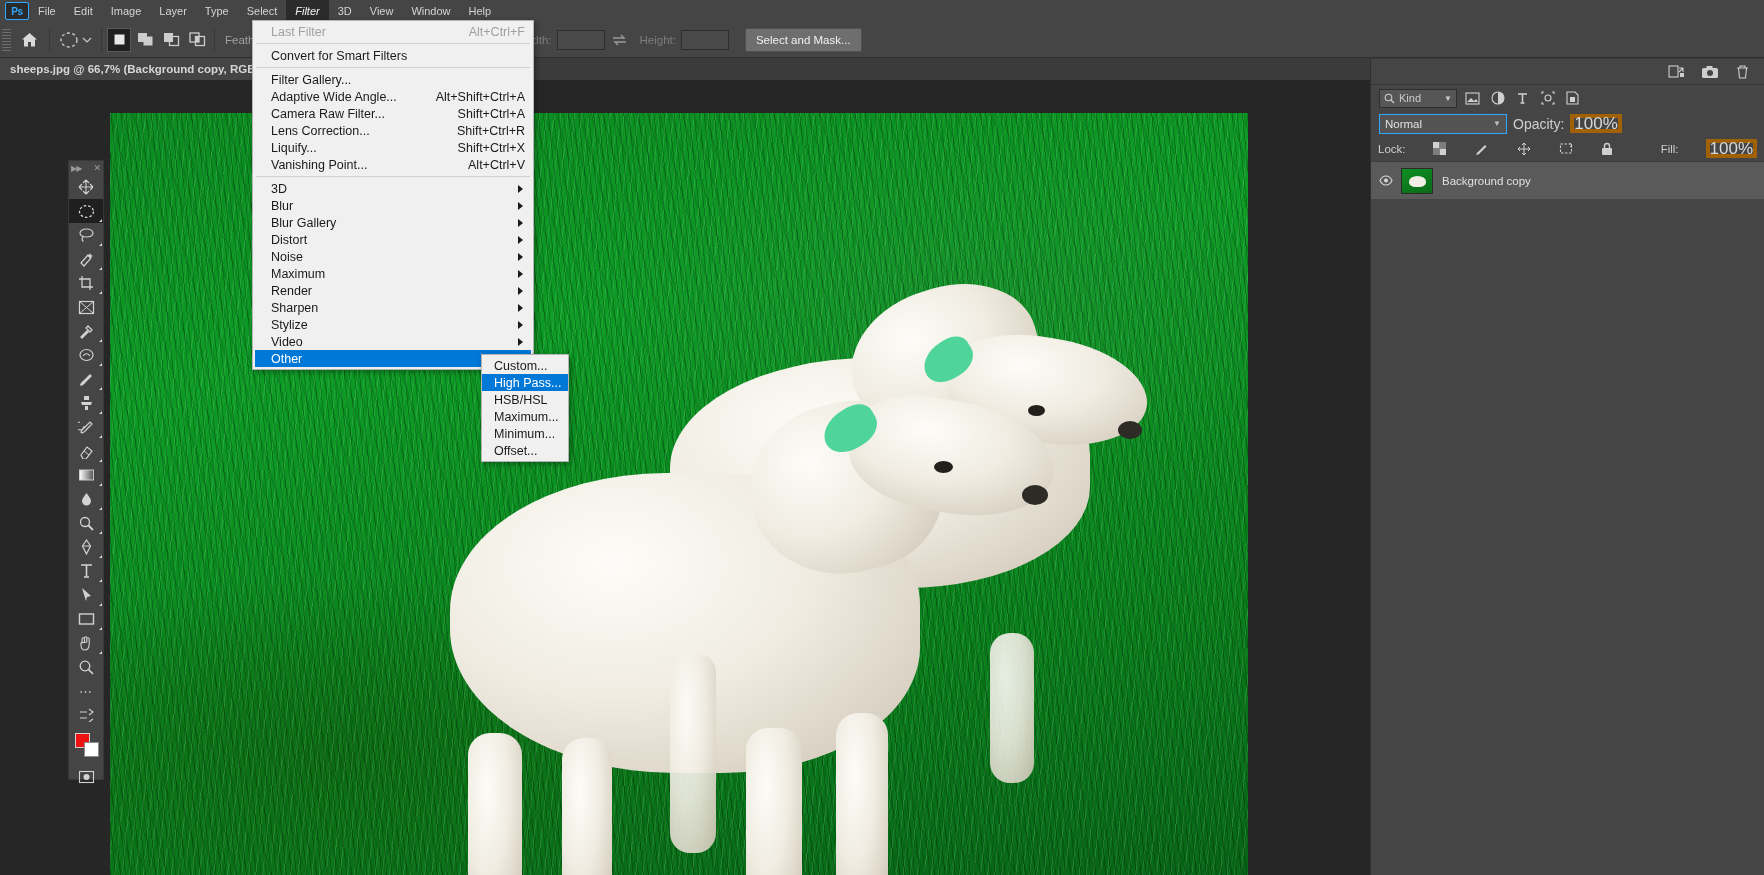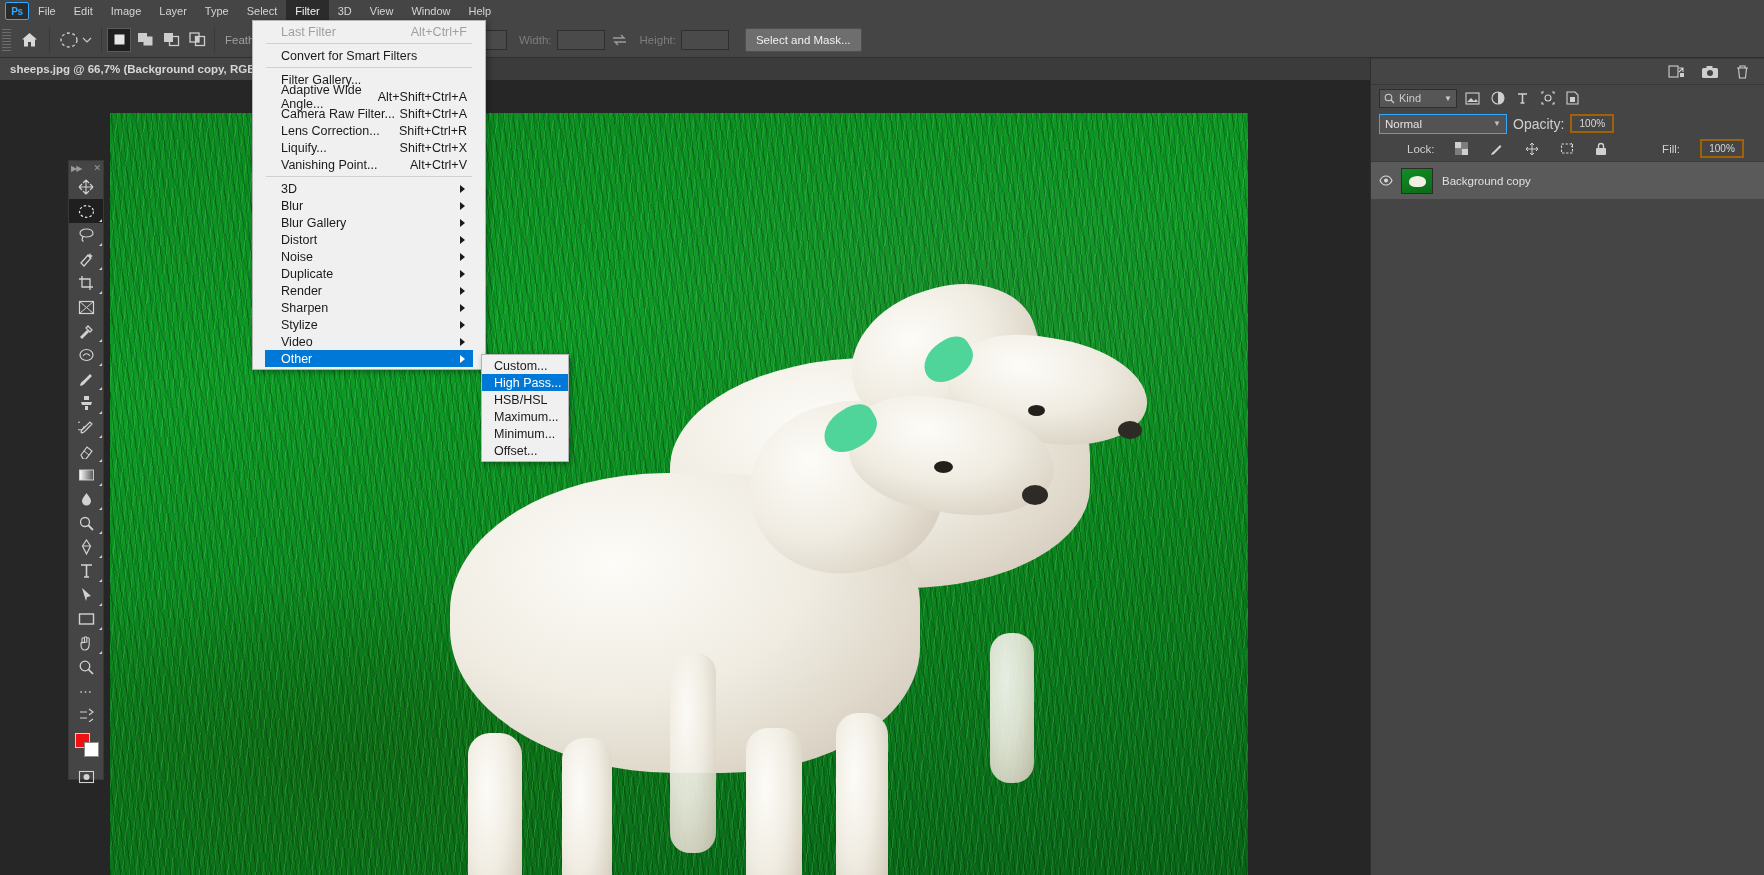--- a/index.html
+++ b/index.html
@@ -21,21 +21,21 @@
     width: 24px; height: 18px; margin-left: 5px;
     background: #2b2b2b; border: 1px solid #31a8ff; border-radius: 2px;
     color: #31a8ff; font-size: 10px; font-weight: bold;
     display: flex; align-items: center; justify-content: center;
     letter-spacing: -0.3px;
   }
   .menu-item {
     padding: 0 9px; height: 22px; line-height: 22px;
     color: #d4d4d4; font-size: 11px; white-space: nowrap;
   }
-  .menu-item.active { background: #2b2b2b; color: #f2f2f2; }
+  .menu-item.active { background: #2b2b2b; color: #f2f2f2; font-style: italic; }
 
   
   .optionsbar {
     position: absolute; left: 0; top: 22px; width: 1764px; height: 36px;
     background: #454545; display: flex; align-items: center;
     border-bottom: 1px solid #2f2f2f;
   }
   .grip {
     width: 9px; height: 22px; margin: 0 3px 0 2px;
     background-image: repeating-linear-gradient(to bottom, #6d6d6d 0 1px, transparent 1px 3px);
@@ -201,26 +201,26 @@
     height: 25px; display: flex; align-items: center; gap: 6px; padding: 0 8px;
   }
   .blend-select {
     width: 128px; height: 20px; background: #535353;
     border: 1px solid #31a8ff; color: #e2e2e2; font-size: 11.5px;
     display: flex; align-items: center; padding: 0 5px;
   }
   .blend-select .chev { margin-left: auto; font-size: 8px; color: #c0c0c0; }
   .num-box {
     height: 19px; min-width: 44px; background: #454545;
-    border: 2px solid #a16207; color: #d8d8d8; font-size: 10px;
+    border: 4px solid #a16207; color: #d8d8d8; font-size: 17px;
     display: flex; align-items: center; justify-content: center;
   }
   .lock-row {
-    height: 25px; display: flex; align-items: center; gap: 20px; padding: 0 20px;
-    color: #cfcfcf; font-size: 11.5px; margin-left: 16px;
+    height: 25px; display: flex; align-items: center; gap: 27px; padding: 0 7px;
+    color: #cfcfcf; font-size: 11.5px;
   }
   .lock-ico { width: 15px; text-align: center; font-size: 12px; color: #d0d0d0; }
   .layer-row {
     height: 38px; display: flex; align-items: center; gap: 9px;
     padding: 0 8px; border-top: 1px solid #3c3c3c; color: #e0e0e0;
     font-size: 11.5px;
   }
   .layer-row.sel { background: #5a5a5a; }
   .eye { width: 13px; color: #d8d8d8; font-size: 12px; text-align: center; }
   .layer-thumb {
@@ -231,24 +231,24 @@
   .layer-thumb::after {
     content: ""; position: absolute; left: 7px; top: 7px;
     width: 17px; height: 11px; border-radius: 50% 50% 40% 40%;
     background: #f3efe6;
   }
   .layer-name.italic { font-style: italic; }
   .lock-badge { margin-left: auto; color: #cfcfcf; font-size: 12px; }
 
   
   .dropdown {
-    position: absolute; left: 252px; top: 20px; width: 234px;
+    position: absolute; left: 252px; top: 20px; width: 282px;
     background: #f0f0f0; border: 1px solid #b4b4b4;
     box-shadow: 2px 2px 6px rgba(0,0,0,0.35); z-index: 60;
-    padding: 2px 12px; font-size: 12.5px;
+    padding: 2px 2px; font-size: 12.5px;
   }
   .mrow {
     height: 17px; display: flex; align-items: center;
     padding: 0 6px 0 16px; color: #1a1a1a; position: relative;
   }
   .mrow.disabled { color: #a0a0a0; }
   .mrow.hl { background: #0078d7; color: #ffffff; }
   .mrow .sc { margin-left: auto; font-size: 12.5px; }
   .mrow .arrow {
     position: absolute; right: 8px; width: 0; height: 0;
@@ -721,21 +721,21 @@
     </div>
     <div class="mrow">
       <span>Distort</span>
       <span class="arrow"></span>
     </div>
     <div class="mrow">
       <span>Noise</span>
       <span class="arrow"></span>
     </div>
     <div class="mrow">
-      <span>Duplicate</span>
+      <span>Maximum</span>
       <span class="arrow"></span>
     </div>
     <div class="mrow">
       <span>Render</span>
       <span class="arrow"></span>
     </div>
     <div class="mrow">
       <span>Sharpen</span>
       <span class="arrow"></span>
     </div>

